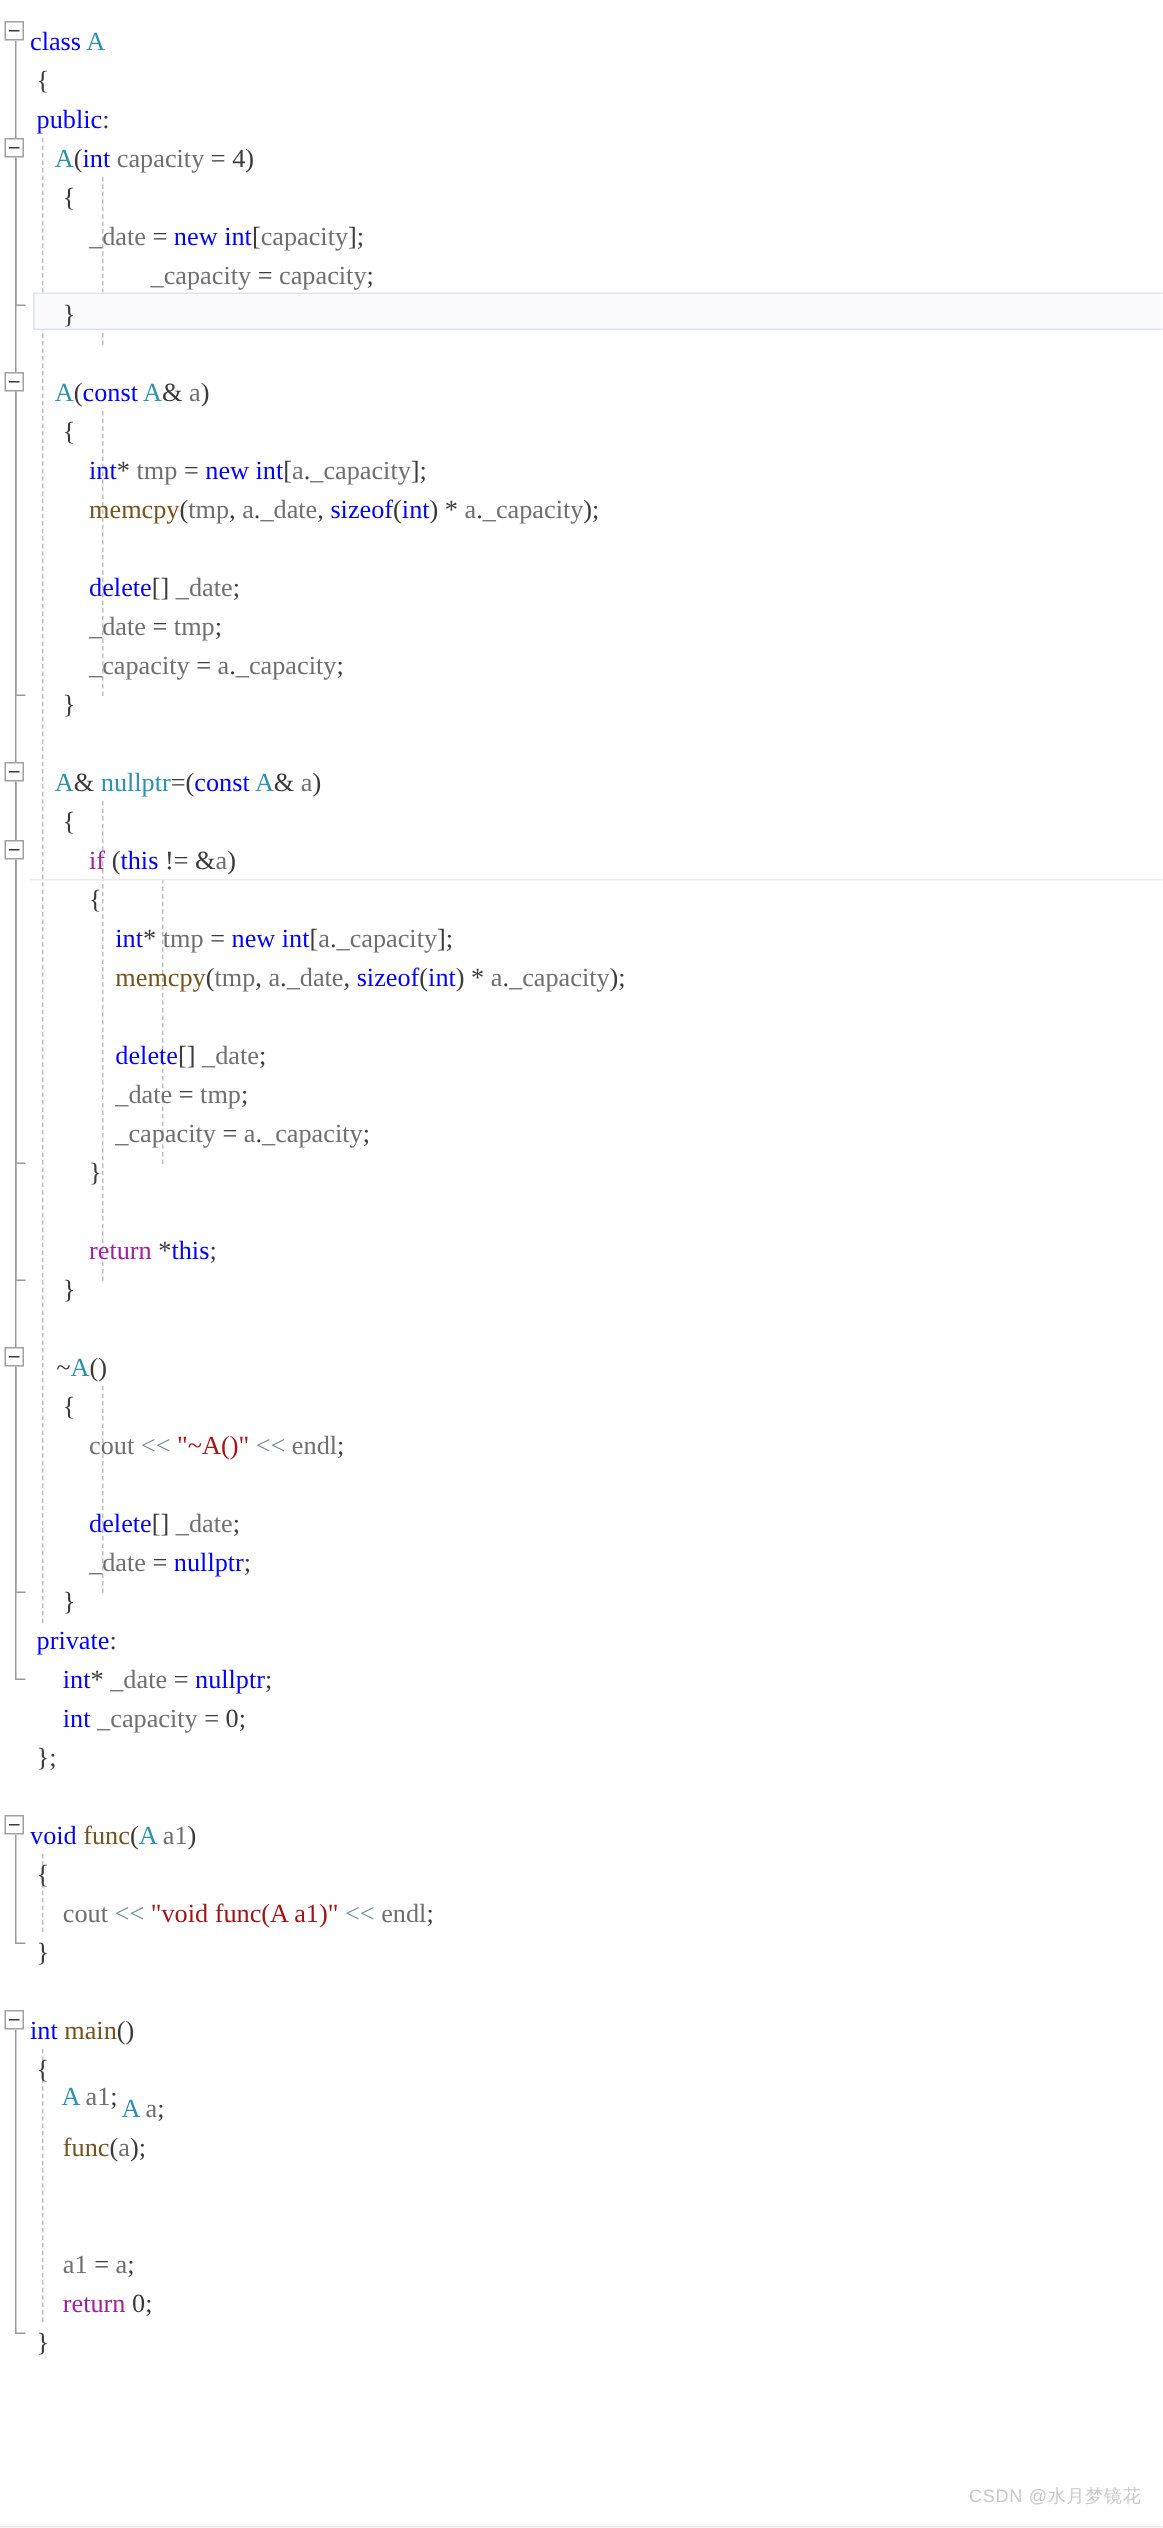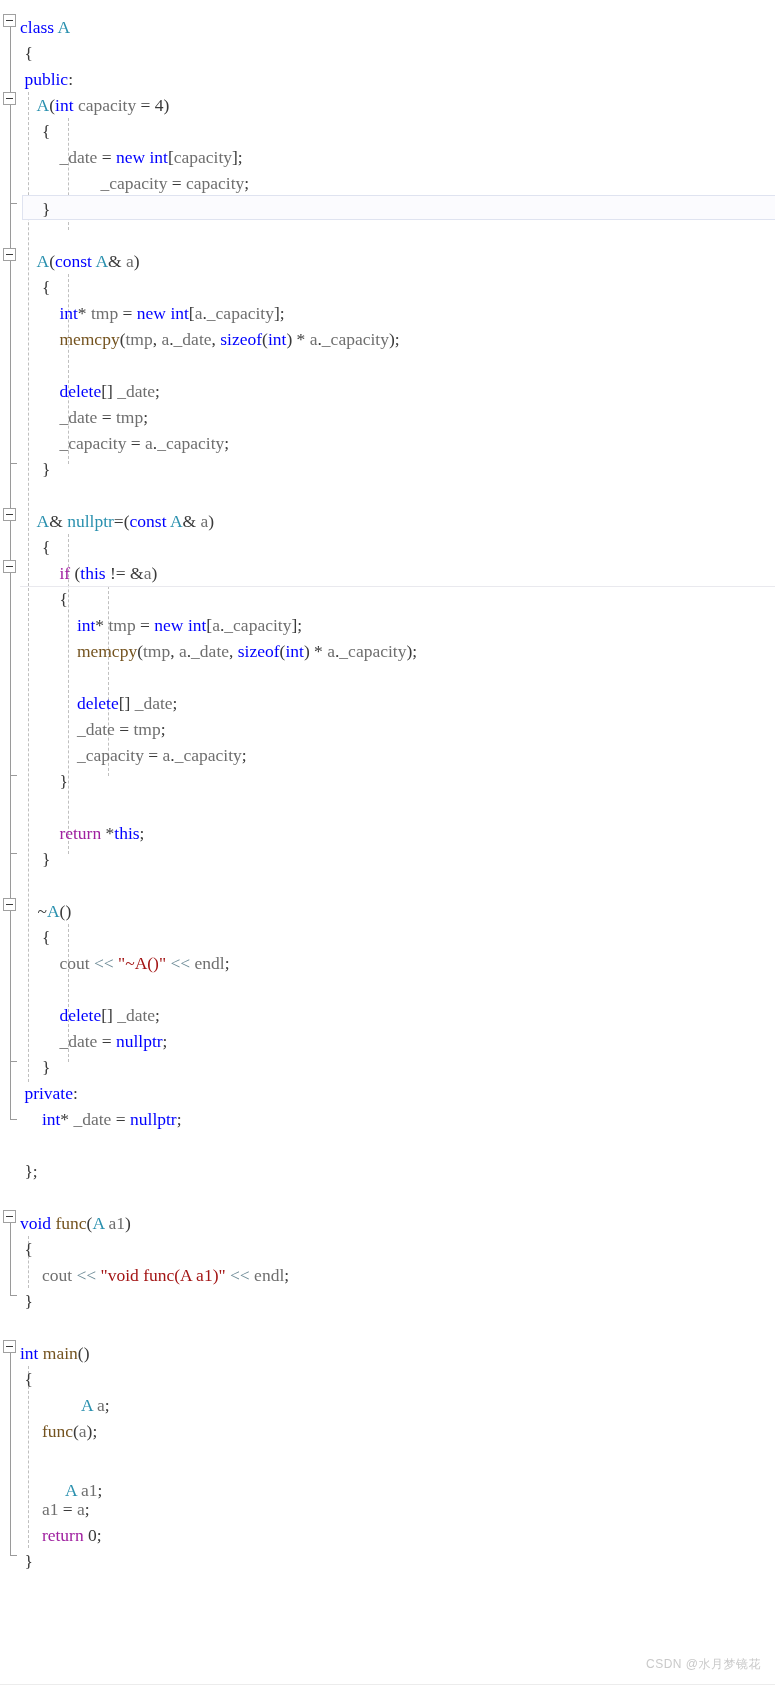--- a/index.html
+++ b/index.html
@@ -169,33 +169,34 @@
   <div class="line" style="top:872px;"><span class="txt"> </span></div>
   <div class="line" style="top:898px;"><span class="txt">    <span class="op">~</span><span class="type">A</span><span class="op">()</span></span></div>
   <div class="line" style="top:924px;"><span class="txt">     <span class="op">{</span></span></div>
   <div class="line" style="top:950px;"><span class="txt">         <span class="id">cout</span> <span class="strm">&lt;&lt;</span> <span class="str">"~A()"</span> <span class="strm">&lt;&lt;</span> <span class="id">endl</span><span class="op">;</span></span></div>
   <div class="line" style="top:976px;"><span class="txt"> </span></div>
   <div class="line" style="top:1002px;"><span class="txt">         <span class="kw">delete</span><span class="op">[]</span> <span class="id">_date</span><span class="op">;</span></span></div>
   <div class="line" style="top:1028px;"><span class="txt">         <span class="id">_date</span> <span class="op">=</span> <span class="kw">nullptr</span><span class="op">;</span></span></div>
   <div class="line" style="top:1054px;"><span class="txt">     <span class="op">}</span></span></div>
   <div class="line" style="top:1080px;"><span class="txt"> <span class="kw">private</span><span class="op">:</span></span></div>
   <div class="line" style="top:1106px;"><span class="txt">     <span class="kw">int</span><span class="op">*</span> <span class="id">_date</span> <span class="op">=</span> <span class="kw">nullptr</span><span class="op">;</span></span></div>
+  <div class="line" style="top:1132px;"><span class="txt">     <span class="kw">int</span> <span class="id">_capacity</span> <span class="op">=</span> <span class="num">0</span><span class="op">;</span></span></div>
   <div class="line" style="top:1158px;"><span class="txt"> <span class="op">};</span></span></div>
   <div class="line" style="top:1184px;"><span class="txt"> </span></div>
   <div class="line" style="top:1210px;"><span class="txt"><span class="kw">void</span> <span class="fn">func</span><span class="op">(</span><span class="type">A</span> <span class="id">a1</span><span class="op">)</span></span></div>
   <div class="line" style="top:1236px;"><span class="txt"> <span class="op">{</span></span></div>
   <div class="line" style="top:1262px;"><span class="txt">     <span class="id">cout</span> <span class="strm">&lt;&lt;</span> <span class="str">"void func(A a1)"</span> <span class="strm">&lt;&lt;</span> <span class="id">endl</span><span class="op">;</span></span></div>
   <div class="line" style="top:1288px;"><span class="txt"> <span class="op">}</span></span></div>
   <div class="line" style="top:1314px;"><span class="txt"> </span></div>
   <div class="line" style="top:1340px;"><span class="txt"><span class="kw">int</span> <span class="fn">main</span><span class="op">()</span></span></div>
   <div class="line" style="top:1366px;"><span class="txt"> <span class="op">{</span></span></div>
   <div class="line" style="top:1392px;padding-left:40px;"><span class="txt">     <span class="type">A</span> <span class="id">a</span><span class="op">;</span></span></div>
   <div class="line" style="top:1418px;"><span class="txt">     <span class="fn">func</span><span class="op">(</span><span class="id">a</span><span class="op">);</span></span></div>
   <div class="line" style="top:1444px;"><span class="txt"> </span></div>
-  <div class="line" style="top:1477px;margin-left:24px;"><span class="txt">     <span class="type">A</span> <span class="id">a1</span><span class="op">;</span></span></div>
+  <div class="line" style="top:1384px;"><span class="txt">     <span class="type">A</span> <span class="id">a1</span><span class="op">;</span></span></div>
   <div class="line" style="top:1496px;"><span class="txt">     <span class="id">a1</span> <span class="op">=</span> <span class="id">a</span><span class="op">;</span></span></div>
   <div class="line" style="top:1522px;"><span class="txt">     <span class="kw2">return</span> <span class="num">0</span><span class="op">;</span></span></div>
   <div class="line" style="top:1548px;"><span class="txt"> <span class="op">}</span></span></div>
 
   <div class="watermark"><span>CSDN @水月梦镜花</span></div>
   <div class="bottom-rule"></div>
 
 </div>
 
 </body></html>

